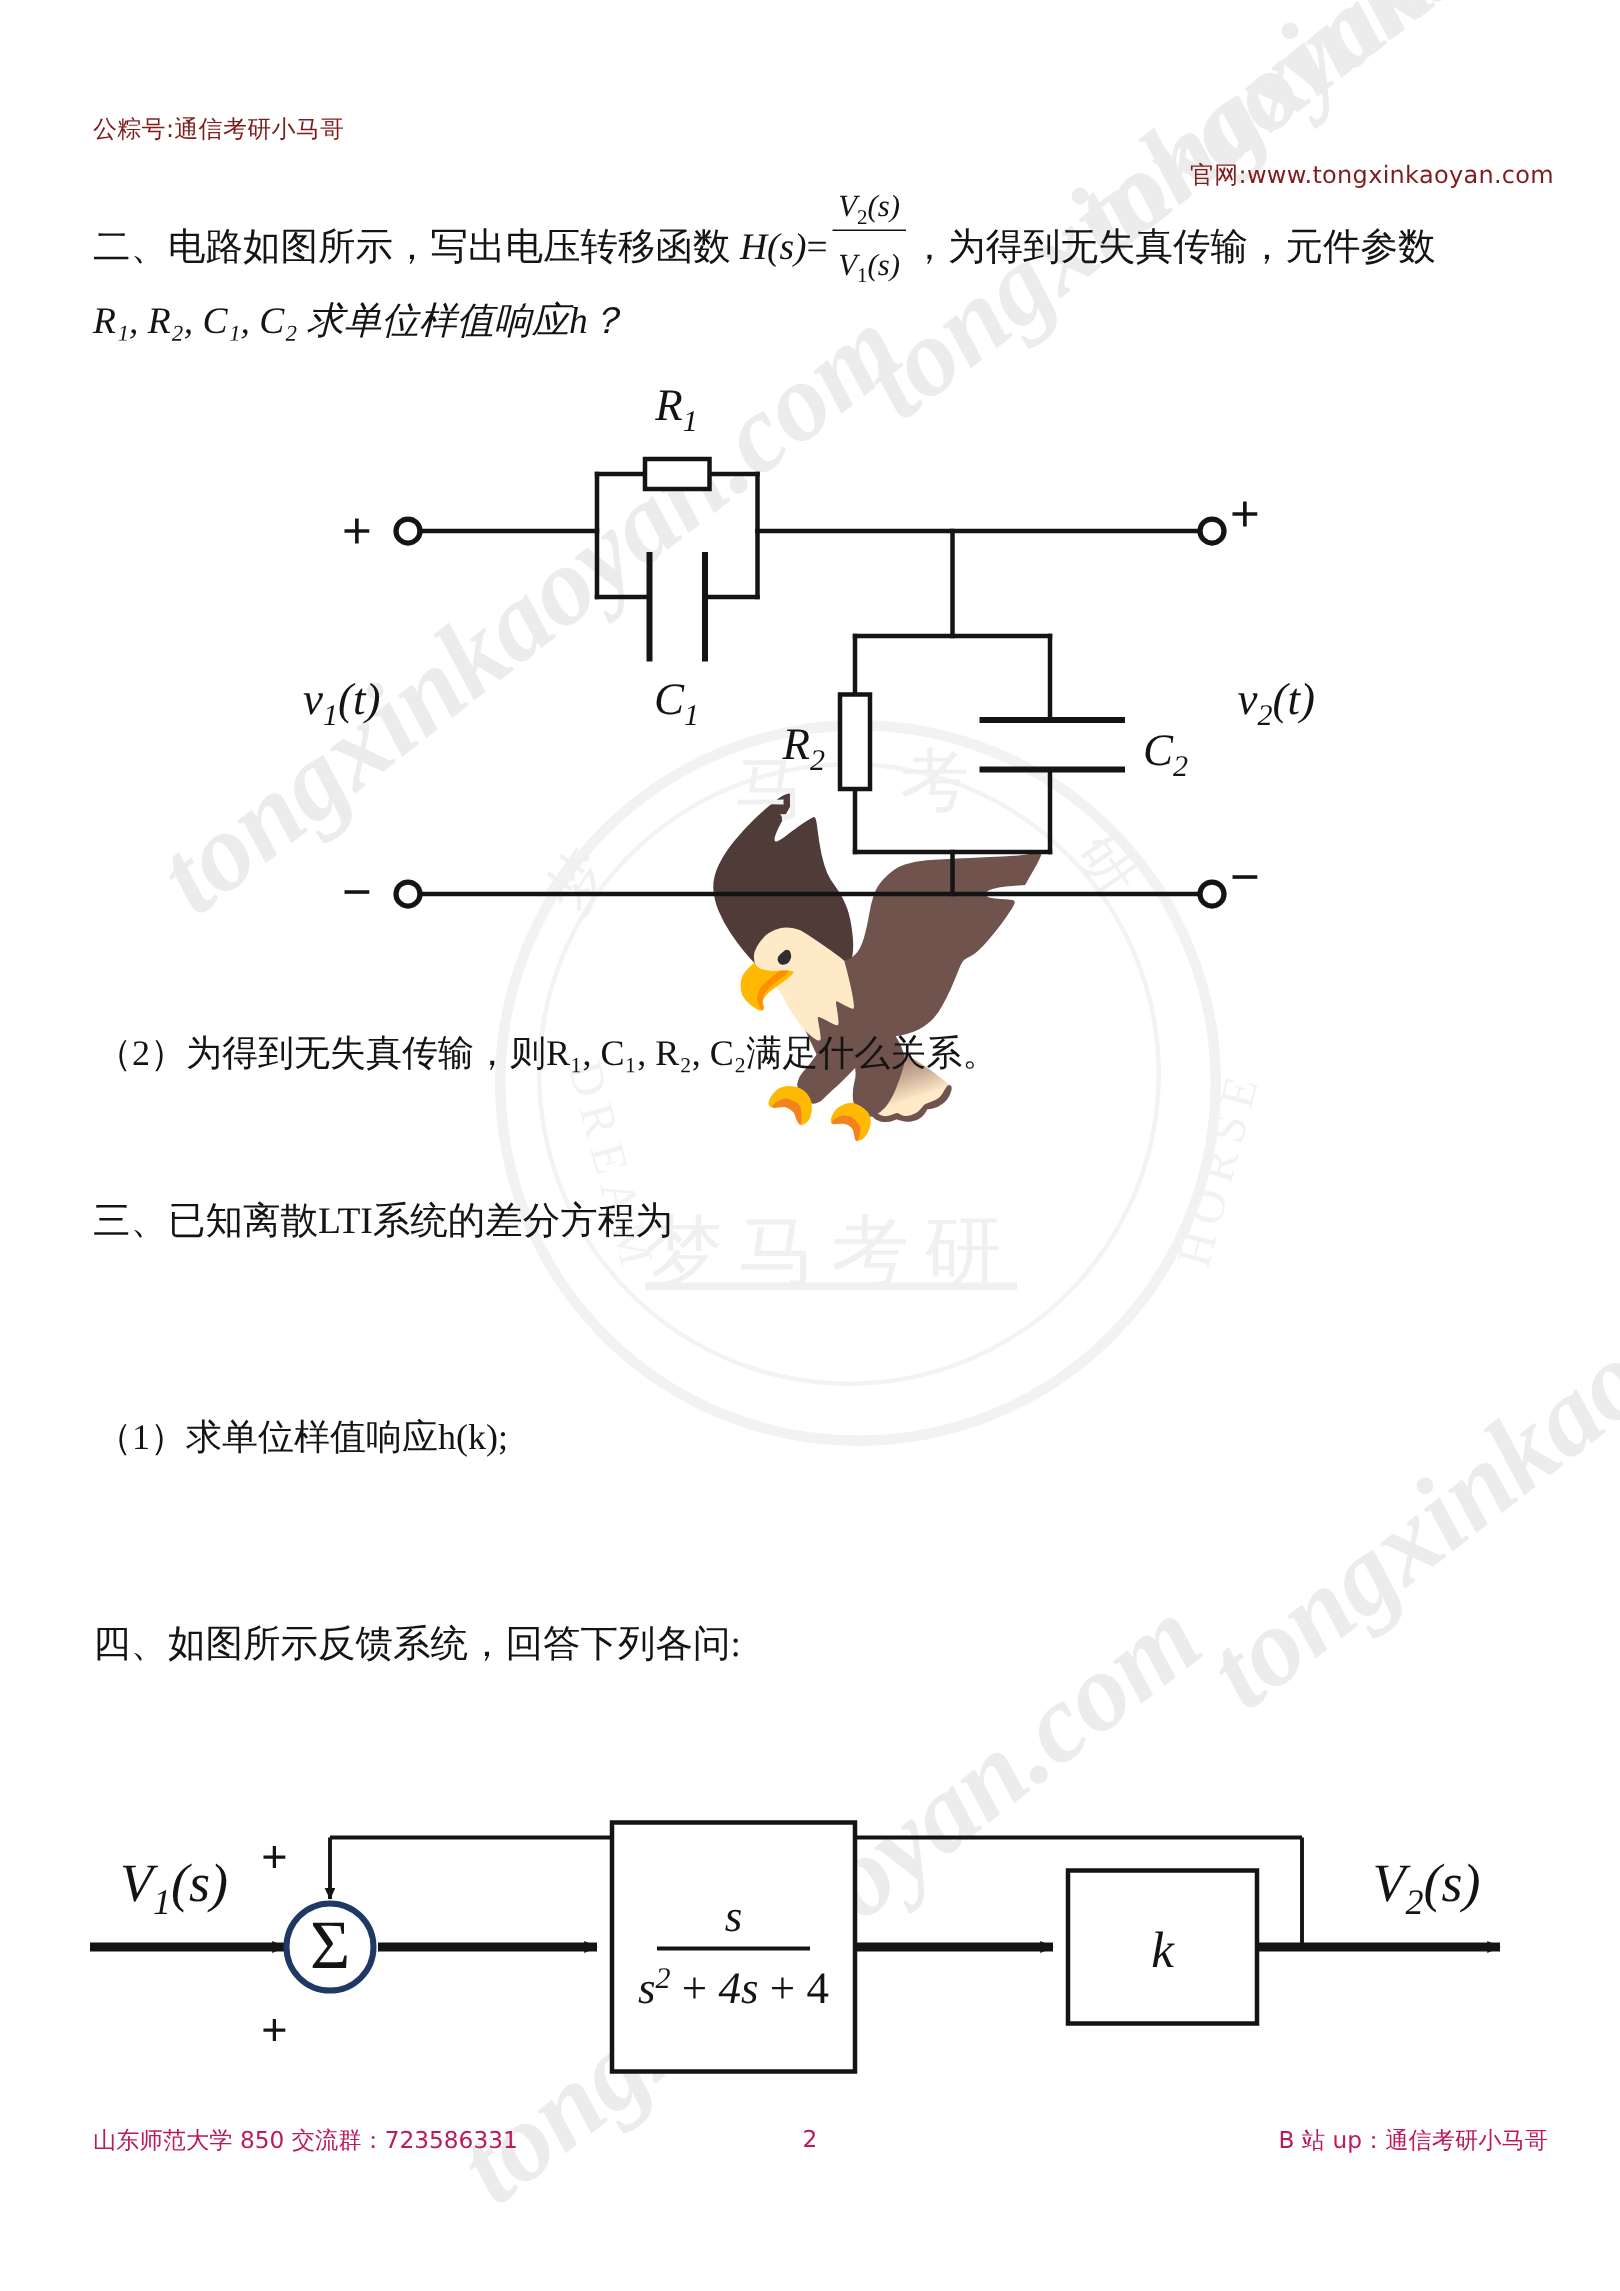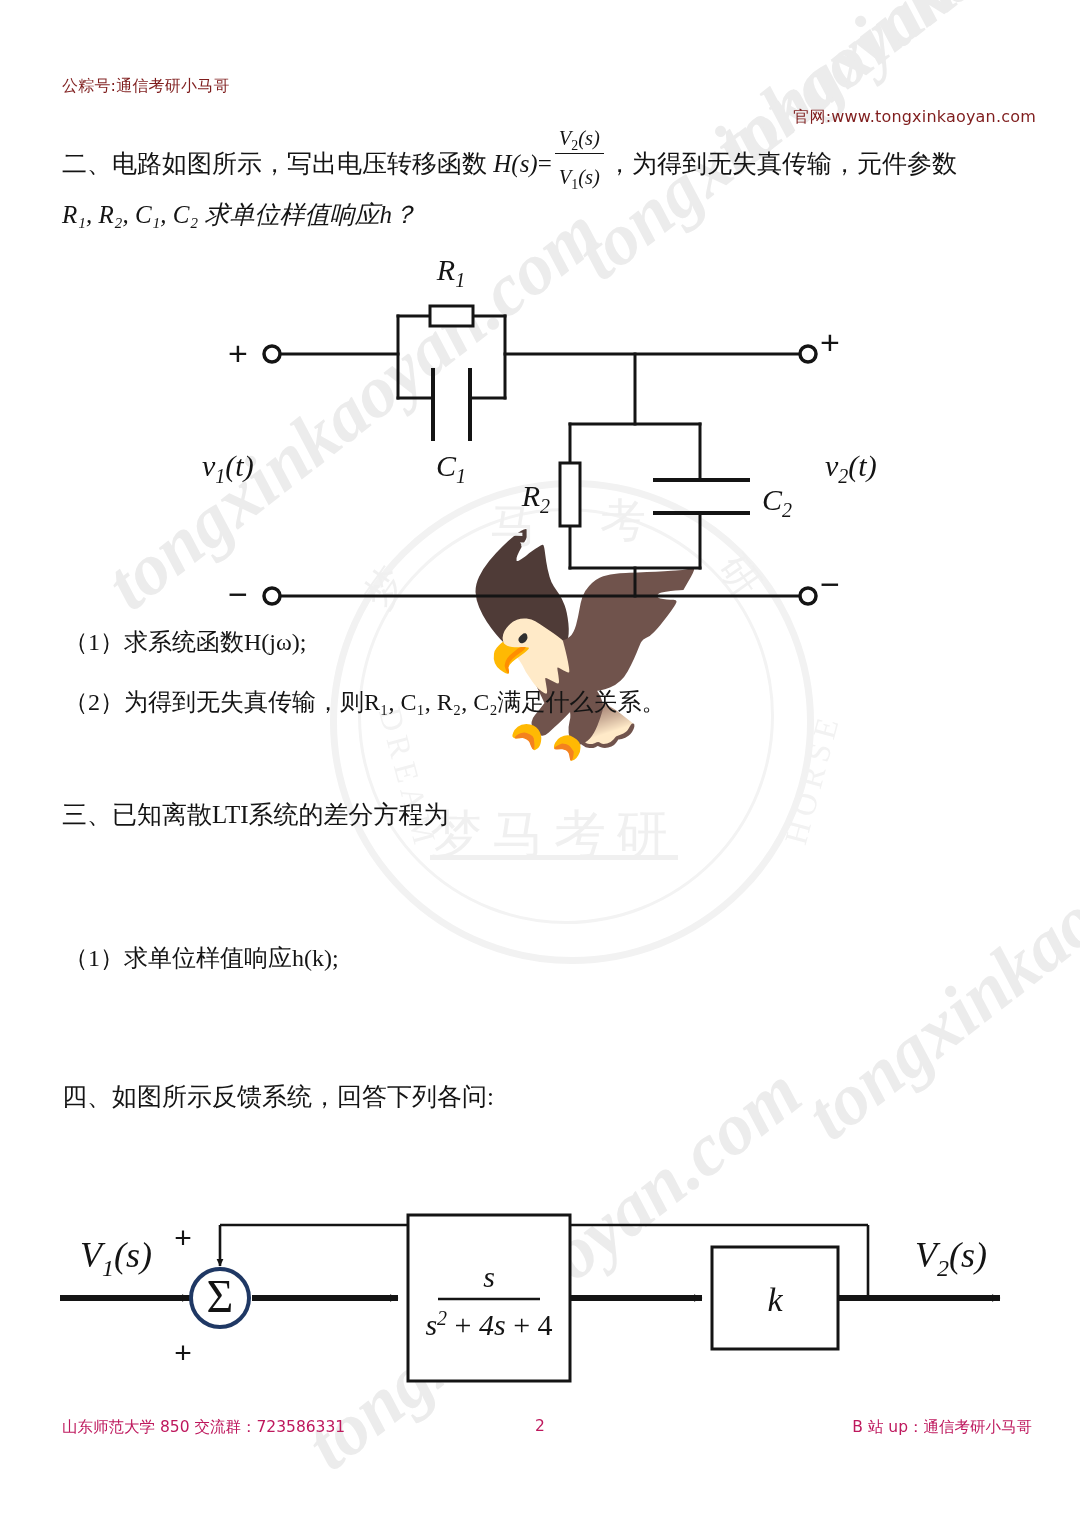--- a/index.html
+++ b/index.html
@@ -231,21 +231,20 @@
       <text x="582" y="252" text-anchor="start" font-family="Liberation Serif, serif" font-style="italic" font-size="30" fill="#141414">C<tspan font-size="20" dy="7">2</tspan></text>
       <text x="22" y="218" text-anchor="start" font-family="Liberation Serif, serif" font-style="italic" font-size="30" fill="#141414">v<tspan font-size="20" dy="7">1</tspan><tspan font-size="30" dy="-7">(t)</tspan></text>
       <text x="645" y="218" text-anchor="start" font-family="Liberation Serif, serif" font-style="italic" font-size="30" fill="#141414">v<tspan font-size="20" dy="7">2</tspan><tspan font-size="30" dy="-7">(t)</tspan></text>
 
       <text x="58" y="107" text-anchor="middle" font-family="Liberation Sans, sans-serif" font-size="34" fill="#141414">+</text>
       <text x="58" y="348" text-anchor="middle" font-family="Liberation Sans, sans-serif" font-size="34" fill="#141414">−</text>
       <text x="650" y="96" text-anchor="middle" font-family="Liberation Sans, sans-serif" font-size="34" fill="#141414">+</text>
       <text x="650" y="338" text-anchor="middle" font-family="Liberation Sans, sans-serif" font-size="34" fill="#141414">−</text>
     </svg>
 
-    <div class="sub" style="top:626px;">（1）求系统函数H(jω);</div>
     <div class="sub" style="top:686px;">（2）为得到无失真传输，则R₁, C₁, R₂, C₂满足什么关系。</div>
 
     <div class="qline" style="top:798px;">三、已知离散LTI系统的差分方程为</div>
     <div class="sub" style="top:910px;margin-top:32px;">（1）求单位样值响应h(k);</div>
 
     <div class="qline" style="top:1080px;">四、如图所示反馈系统，回答下列各问:</div>
 
     <svg class="bd" style="left:60px; top:1185px;" width="1000" height="200" viewBox="0 0 1000 200">
       <defs>
         <marker id="arrowThick" markerWidth="10" markerHeight="10" refX="8.5" refY="4" orient="auto" markerUnits="userSpaceOnUse">

